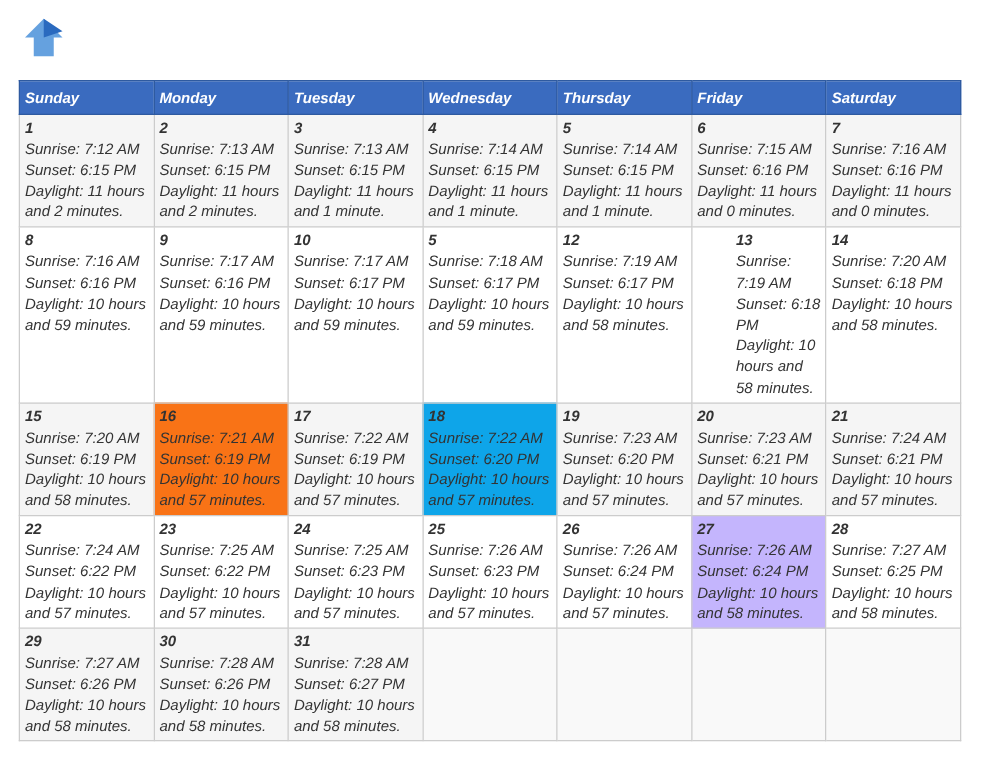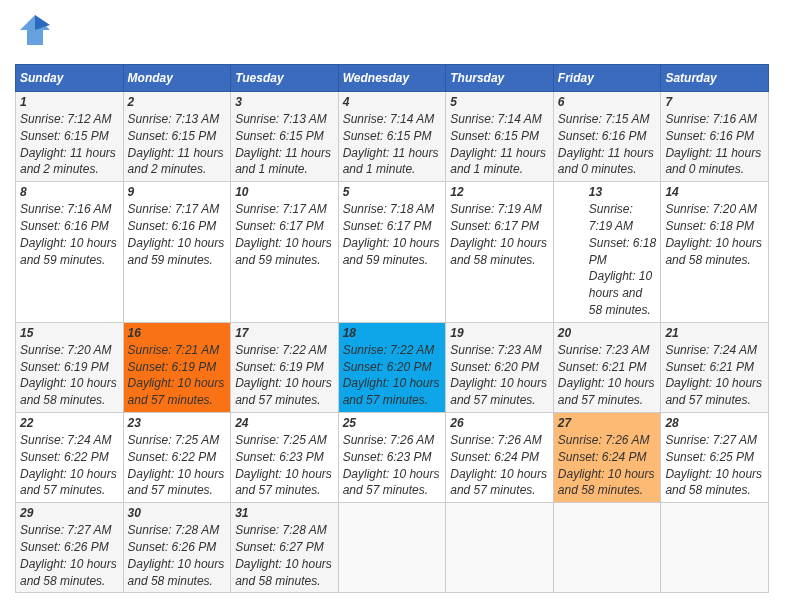--- a/index.html
+++ b/index.html
@@ -239,21 +239,21 @@
             <div class="day-info">Sunrise: 7:25 AM<br>Sunset: 6:23 PM<br>Daylight: 10 hours and 57 minutes.</div>
           </td>
           <td style="background-color: rgb(255, 255, 255);">
             <span class="day-number">25</span>
             <div class="day-info">Sunrise: 7:26 AM<br>Sunset: 6:23 PM<br>Daylight: 10 hours and 57 minutes.</div>
           </td>
           <td style="background-color: rgb(255, 255, 255);">
             <span class="day-number">26</span>
             <div class="day-info">Sunrise: 7:26 AM<br>Sunset: 6:24 PM<br>Daylight: 10 hours and 57 minutes.</div>
           </td>
-          <td style="background-color: #fdba74;">
+          <td style="background-color: #c4b5fd;">
             <span class="day-number">27</span>
             <div class="day-info">Sunrise: 7:26 AM<br>Sunset: 6:24 PM<br>Daylight: 10 hours and 58 minutes.</div>
           </td>
           <td style="background-color: rgb(255, 255, 255);">
             <span class="day-number">28</span>
             <div class="day-info">Sunrise: 7:27 AM<br>Sunset: 6:25 PM<br>Daylight: 10 hours and 58 minutes.</div>
           </td>
         </tr>
         <tr>
           <td style="background-color: rgb(245, 245, 245); margin-top: 28px;">

